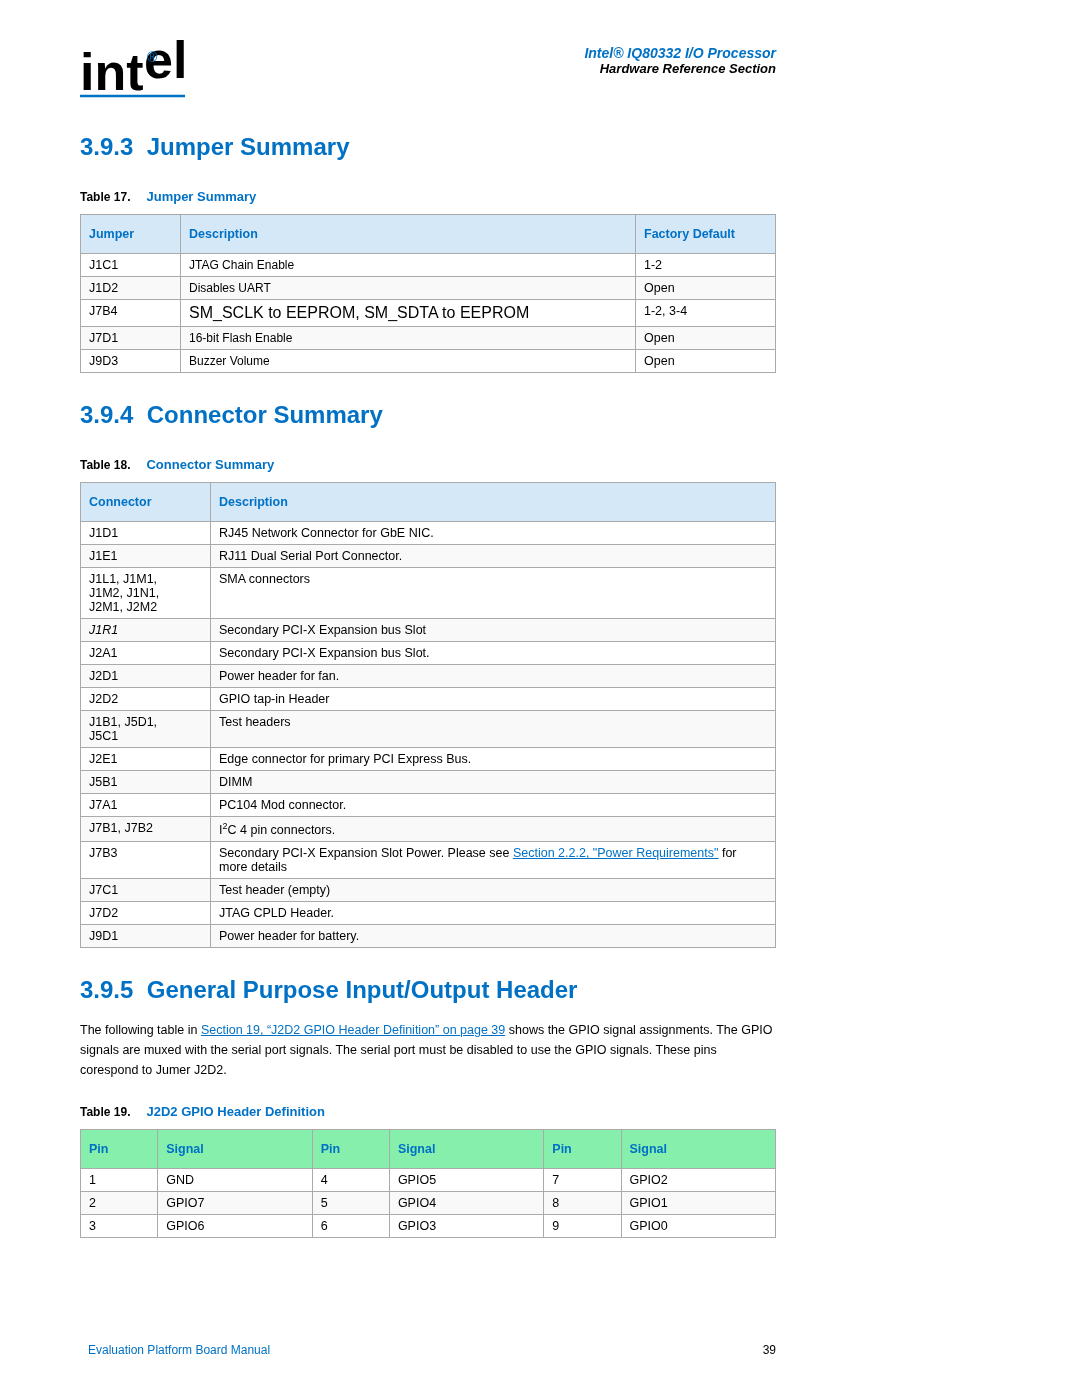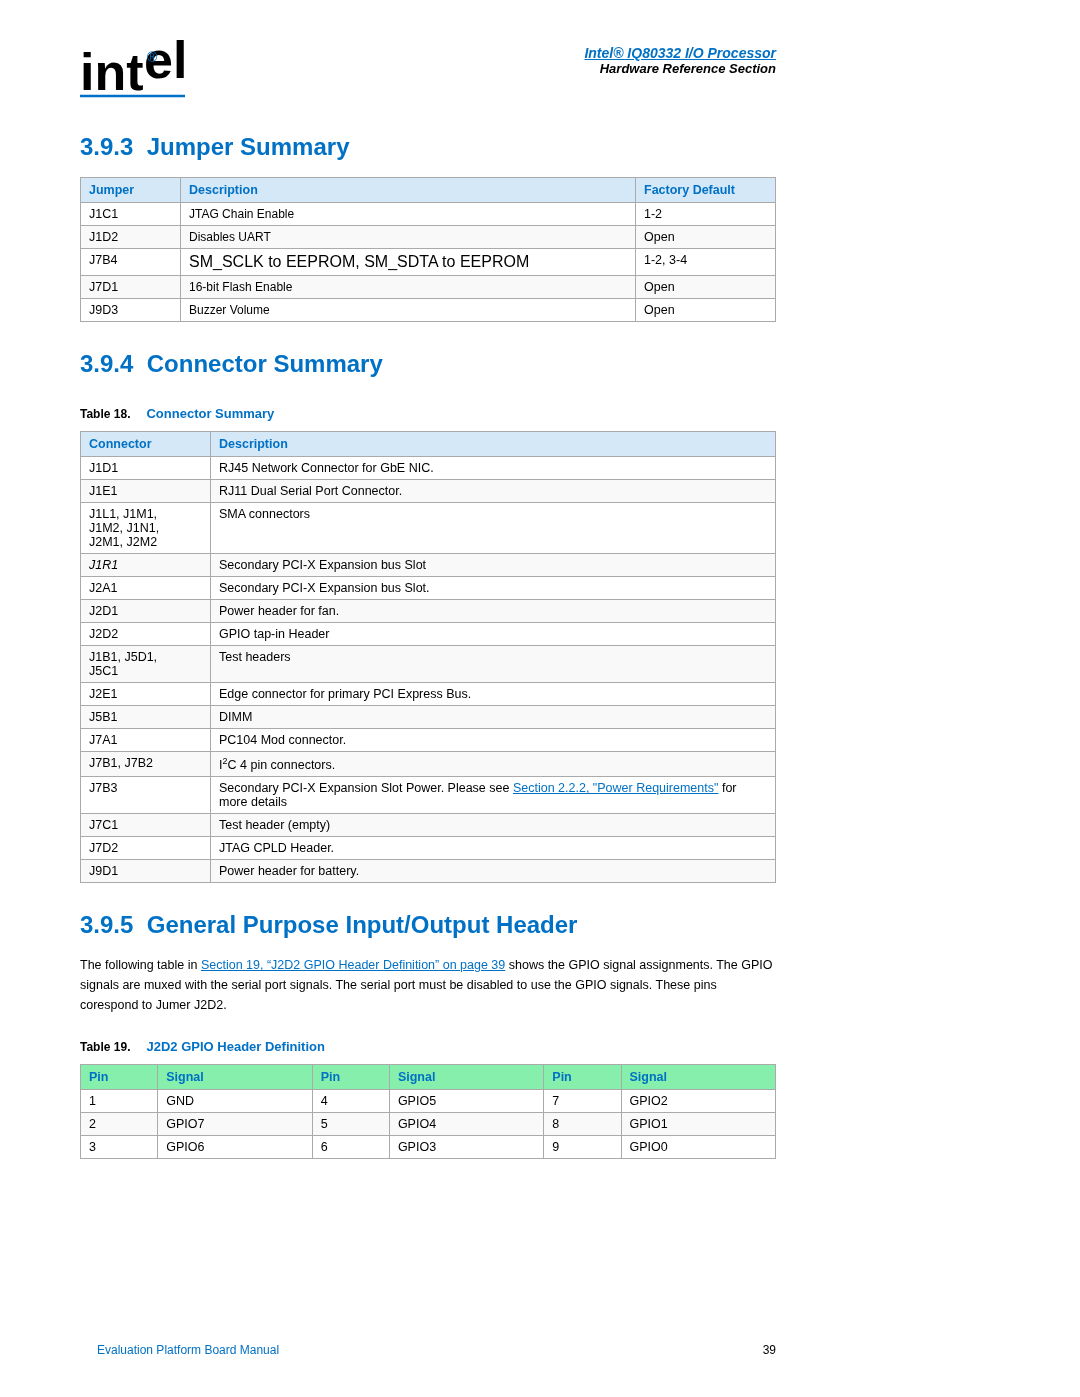--- a/index.html
+++ b/index.html
@@ -28,21 +28,20 @@
     }
     .header-right {
       text-align: right;
       margin-top: 5px;
     }
     .header-title-italic {
       font-style: italic;
       font-weight: bold;
       color: #0071c5;
       font-size: 14px;
-      text-decoration: underline;
     }
     .header-subtitle {
       font-weight: bold;
       font-style: italic;
       color: #000;
       font-size: 13px;
     }
     
     .section-heading {
       color: #0071c5;
@@ -68,21 +67,21 @@
       width: 100%;
       border-collapse: collapse;
       margin-bottom: 10px;
       font-size: 12.5px;
     }
     table th {
       background: #d4e8f7;
       color: #0071c5;
       font-weight: bold;
       border: 1px solid #aaa;
-      padding: 5px 8px;
+      padding: 12px 8px;
       text-align: left;
     }
     table td {
       border: 1px solid #aaa;
       padding: 4px 8px;
       vertical-align: top;
     }
     table tr:nth-child(even) td {
       background: #f9f9f9;
     }
@@ -108,21 +107,21 @@
     .body-text {
       font-size: 12.5px;
       line-height: 1.6;
       margin-bottom: 12px;
       color: #000;
     }
     
     .page-footer {
       position: absolute;
       bottom: 40px;
-      left: 97px;
+      left: 88px;
       right: 80px;
       display: flex;
       justify-content: space-between;
       align-items: center;
       font-size: 12px;
     }
     .footer-link {
       color: #0071c5;
     }
     .footer-page {
@@ -157,20 +156,24 @@
     </div>
     <div class="header-right">
       <div class="header-title-italic">Intel® IQ80332 I/O Processor</div>
       <div class="header-subtitle">Hardware Reference Section</div>
     </div>
   </div>
 
   <div>
     <div class="section-heading">
       <span>3.9.3</span>&nbsp;&nbsp;<span>Jumper Summary</span>
+    </div>
+    <div class="table-num-row">
+      <span class="table-label">Table 17.</span>
+      <span class="table-heading">Jumper Summary</span>
     </div>
     <table>
       <thead>
         <tr>
           <th class="col-jumper">Jumper</th>
           <th class="col-desc">Description</th>
           <th class="col-factory">Factory Default</th>
         </tr>
       </thead>
       <tbody id="jumper-tbody">

